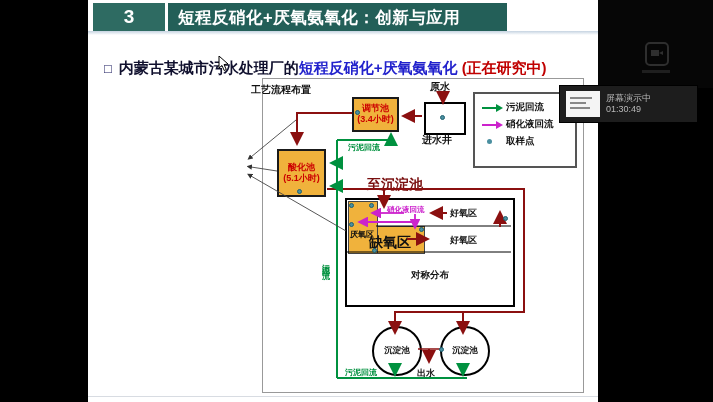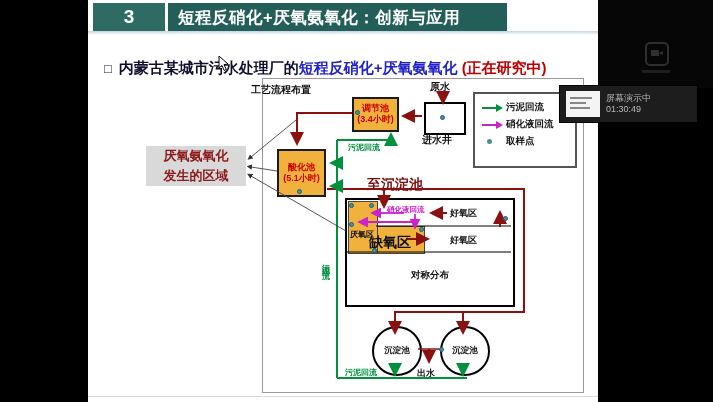--- a/index.html
+++ b/index.html
@@ -80,24 +80,20 @@
   <div id="band" class="abs">
     <div id="numbox">3</div>
     <div id="btitle">短程反硝化+厌氧氨氧化：创新与应用</div>
   </div>
   <div id="bandshadow" class="abs"></div>
 
   <div id="subtitle" class="abs">
     <span class="bullet">□</span><span class="pfx">内蒙古某城市污水处理厂的</span><span class="hl">短程反硝化+厌氧氨氧化</span><span class="st">(正在研究中)</span>
   </div>
 
-  <div id="callout" class="abs">
-    <div>厌氧氨氧化</div>
-    <div>发生的区域</div>
-  </div>
 
   <div id="dbox" class="abs"></div>
   <div class="lbl" style="left:251px;top:83px;font-size:10px;">工艺流程布置</div>
 
   <div class="lbl" style="left:430px;top:80px;font-size:10px;">原水</div>
   <div class="abs" style="left:424px;top:102px;width:38px;height:29px;border:2px solid #000;background:#fff;z-index:3;"></div>
   <div class="lbl" style="left:422px;top:133px;font-size:10px;">进水井</div>
 
   <div class="tank" style="left:352px;top:97px;width:47px;height:35px;padding-top:4px;box-sizing:border-box;">
     <div class="tn">调节池</div>

